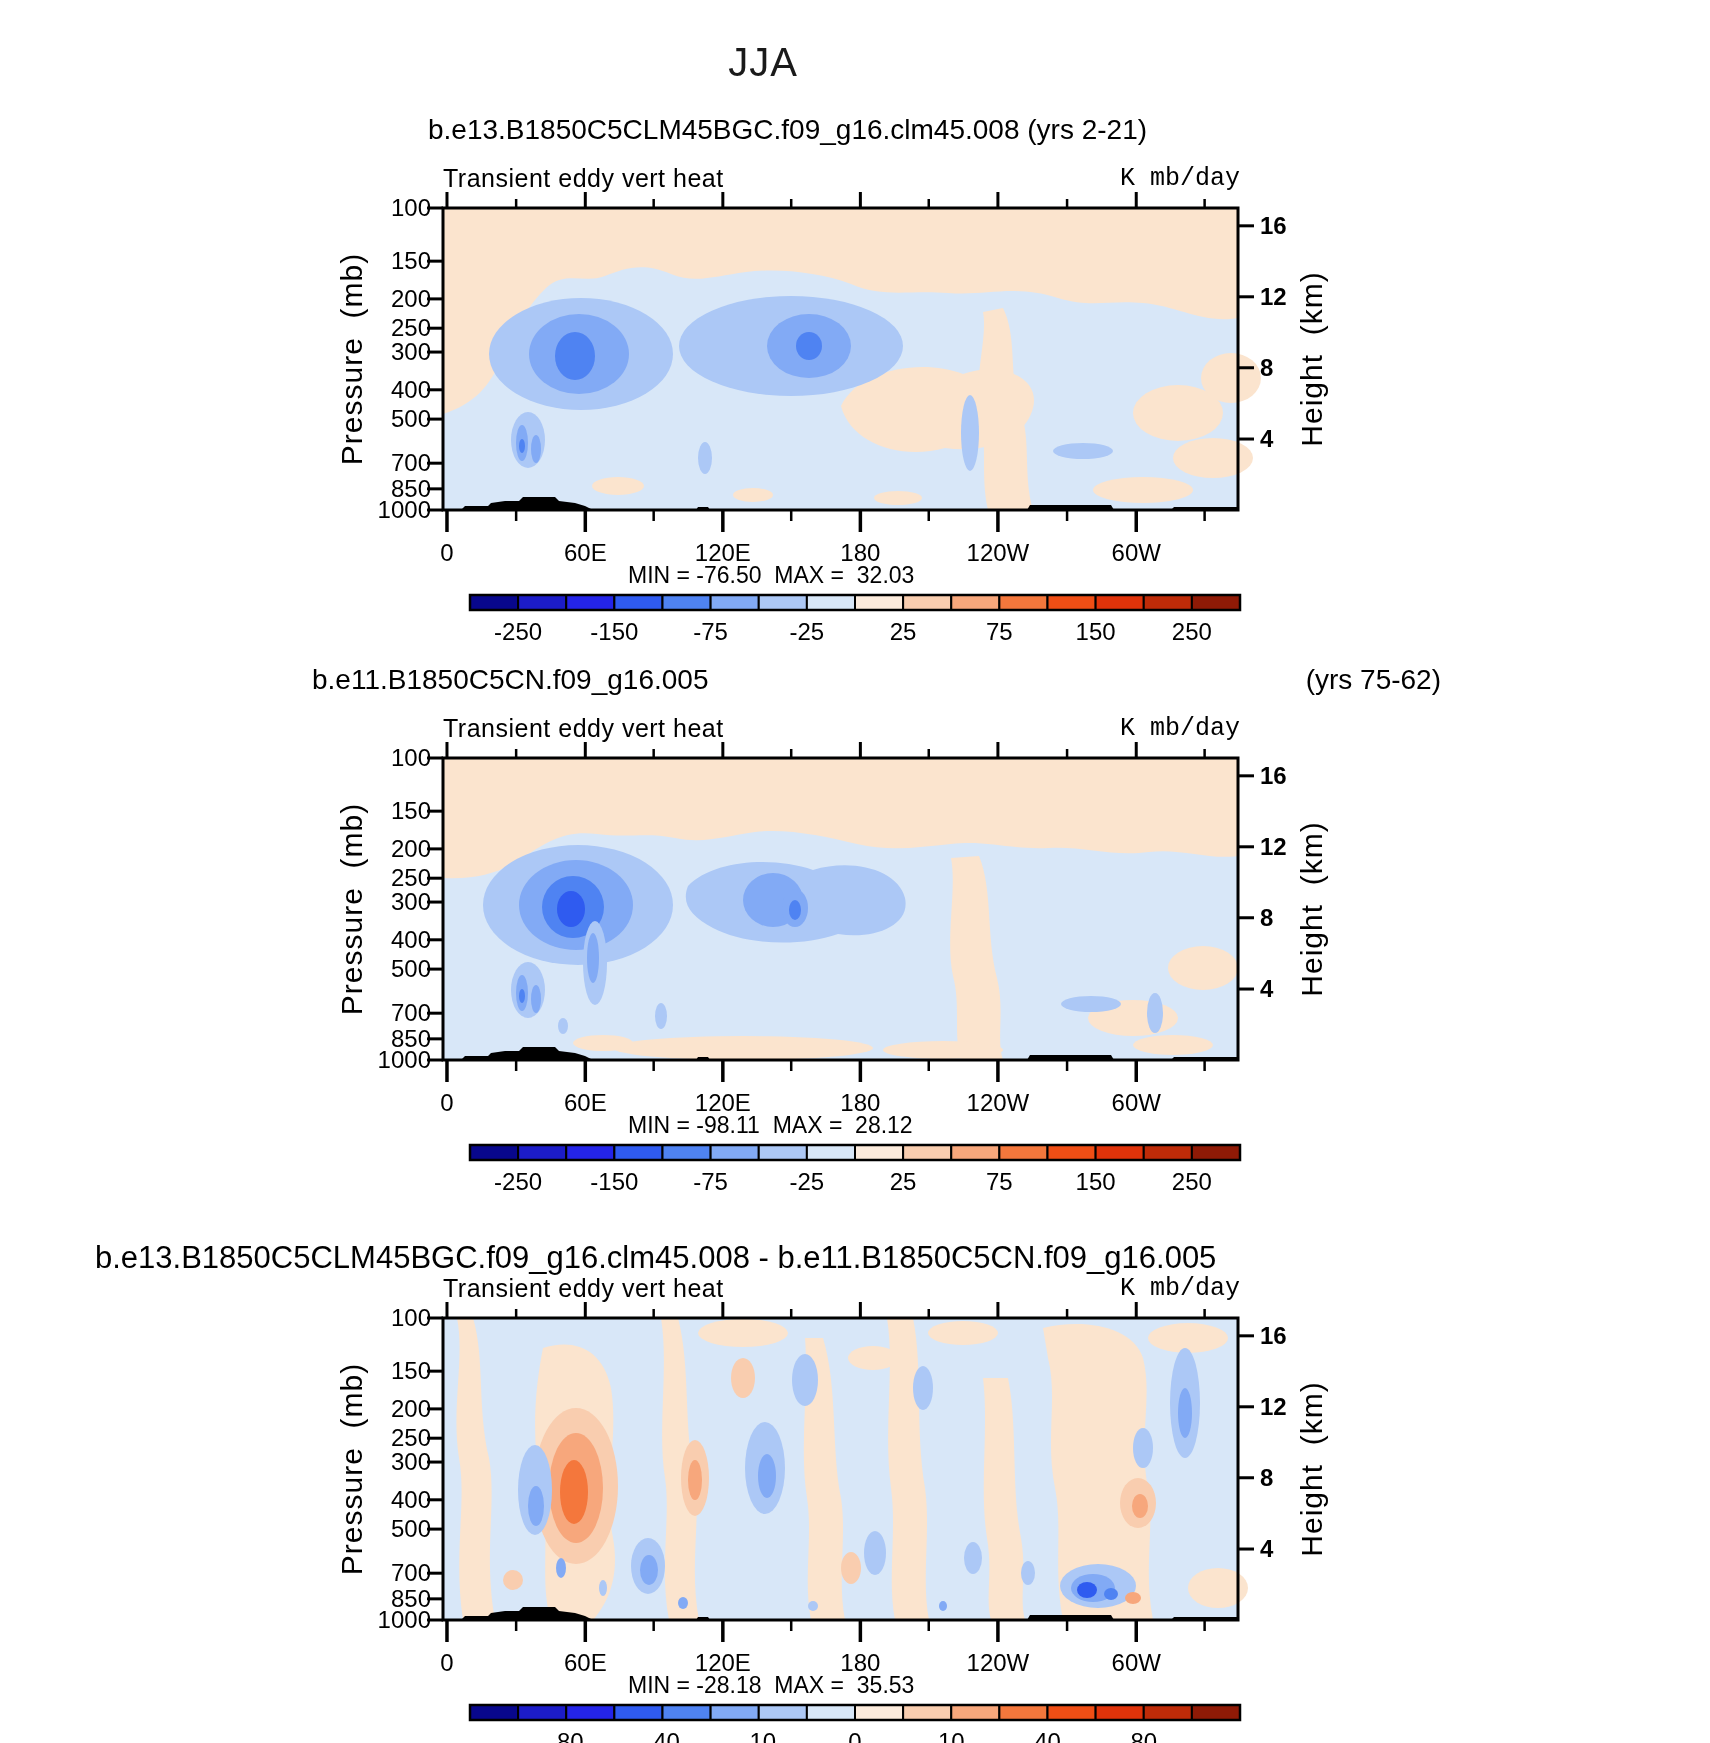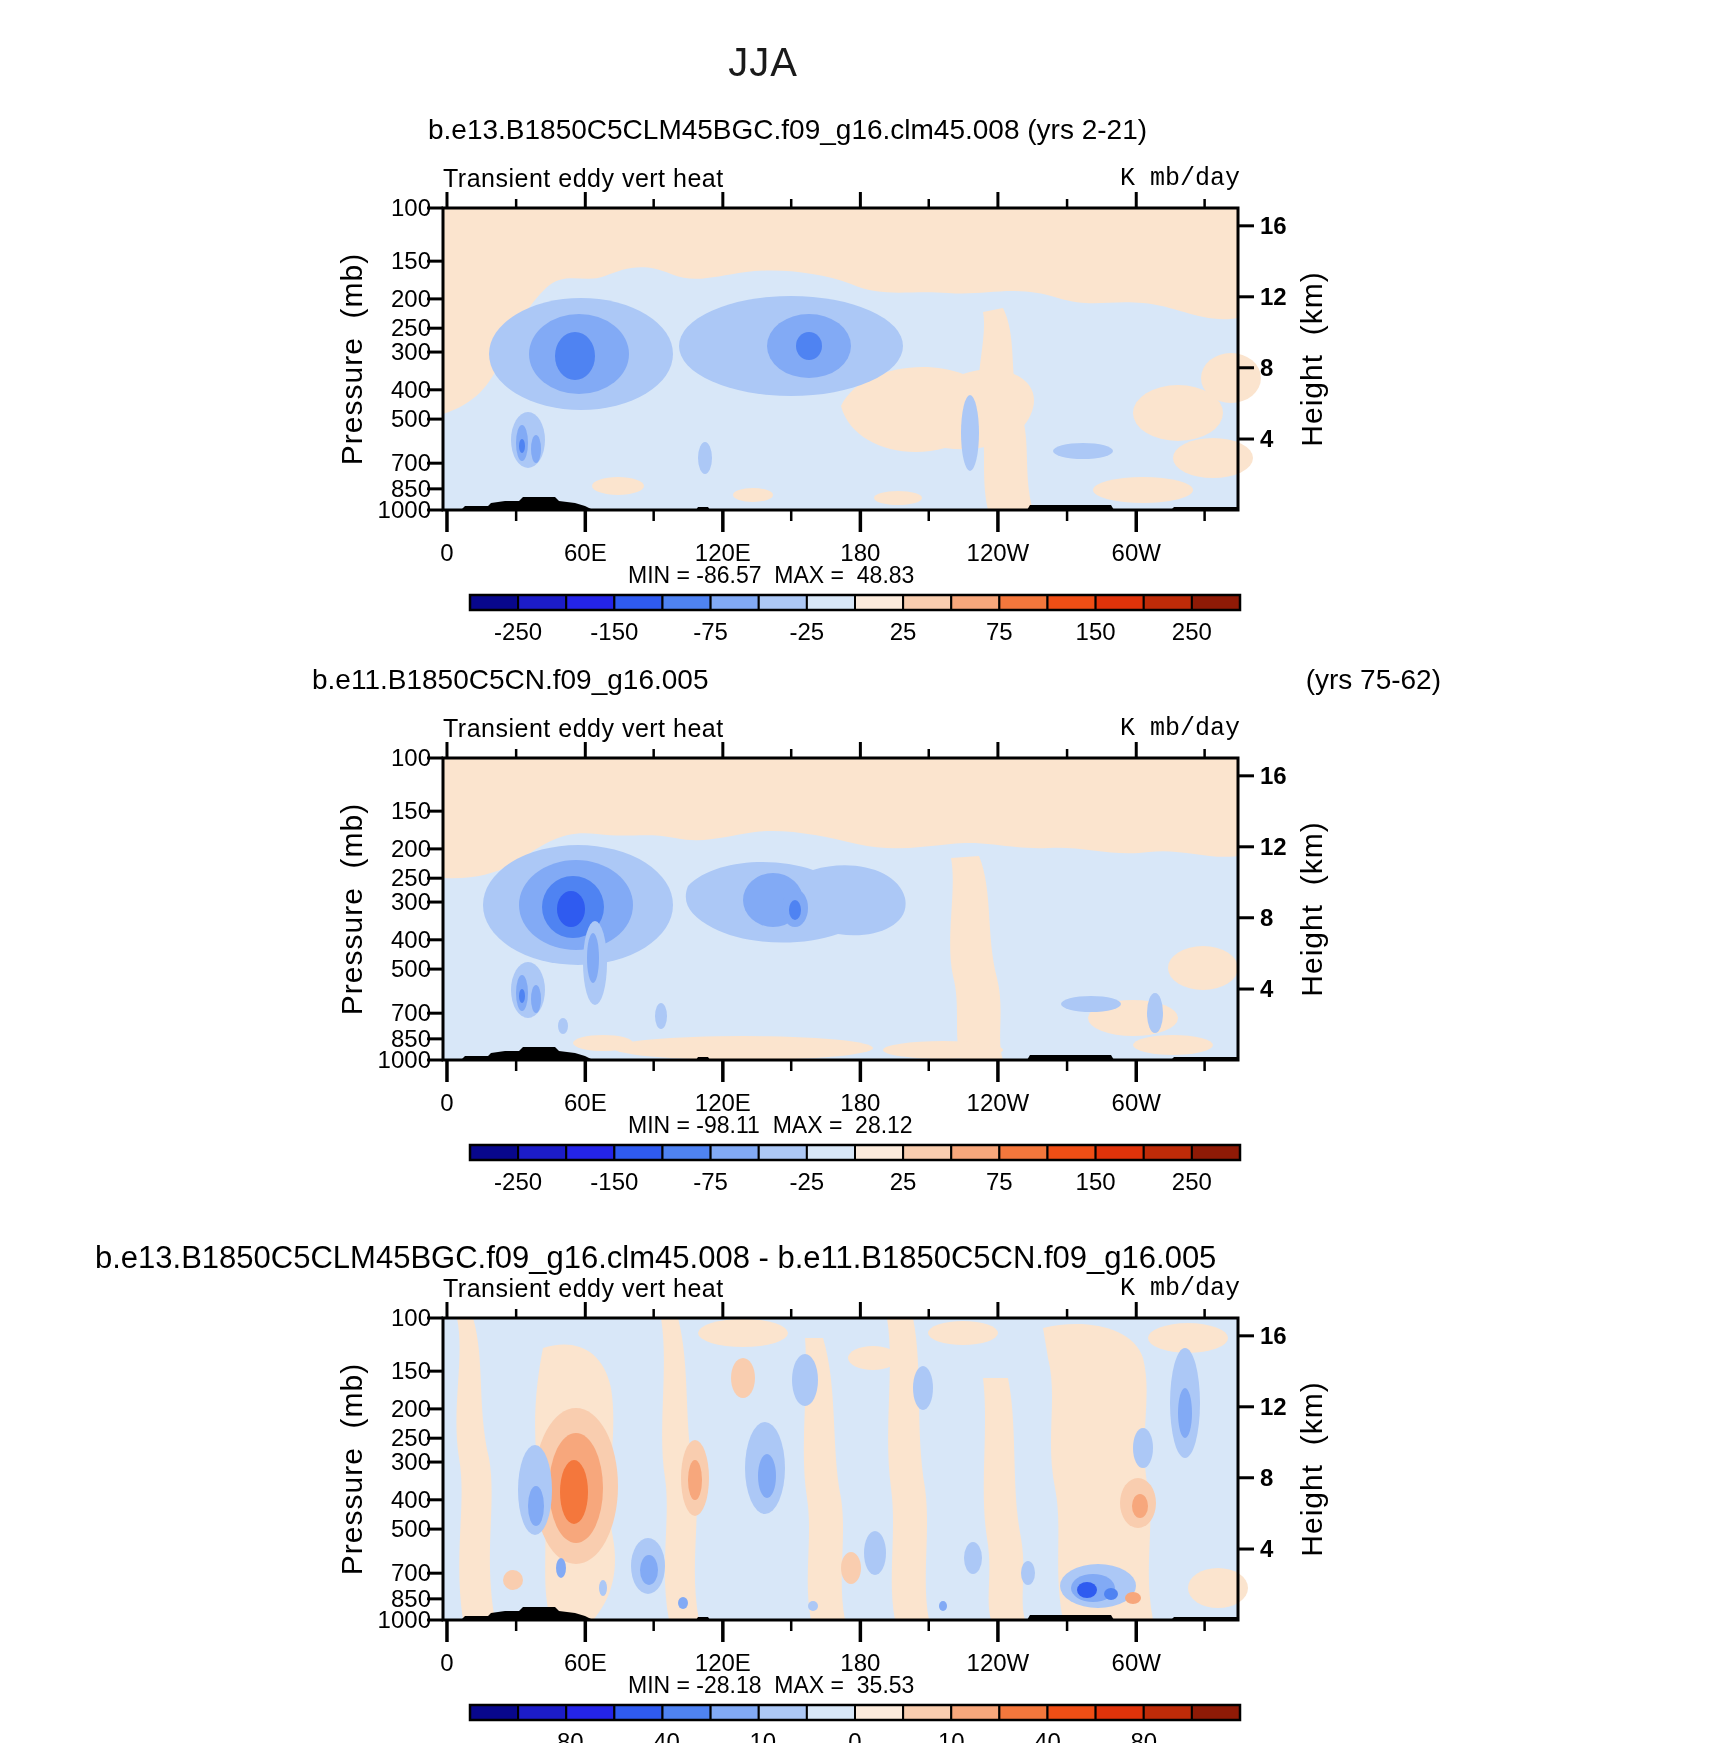--- a/index.html
+++ b/index.html
@@ -111,21 +111,21 @@
         <line x1="-16" y1="255.19" x2="0" y2="255.19" stroke-width="3"></line>
         <line x1="-16" y1="280.86" x2="0" y2="280.86" stroke-width="3"></line>
         <line x1="-16" y1="302" x2="0" y2="302" stroke-width="3"></line>
         <line x1="795" y1="17.817999999999998" x2="811" y2="17.817999999999998" stroke-width="3"></line>
         <line x1="795" y1="88.788" x2="811" y2="88.788" stroke-width="3"></line>
         <line x1="795" y1="159.758" x2="811" y2="159.758" stroke-width="3"></line>
         <line x1="795" y1="231.03" x2="811" y2="231.03" stroke-width="3"></line>
       </g>
   </svg>
 
-  <div class="minmax">MIN = -86.57  MAX =  48.83</div>
+  <div class="minmax">MIN = -76.50  MAX =  32.03</div>
   <div class="ylabel">Pressure  (mb)</div>
   <div class="y2label">Height  (km)</div>
 <span class="tick-label press-label" style="top: 117px;">100</span>
     <span class="tick-label press-label" style="top: 170.152px;">150</span>
     <span class="tick-label press-label" style="top: 207.902px;">200</span>
     <span class="tick-label press-label" style="top: 237.196px;">250</span>
     <span class="tick-label press-label" style="top: 261.054px;">300</span>
     <span class="tick-label press-label" style="top: 298.804px;">400</span>
     <span class="tick-label press-label" style="top: 328.098px;">500</span>
     <span class="tick-label press-label" style="top: 372.19px;">700</span>

